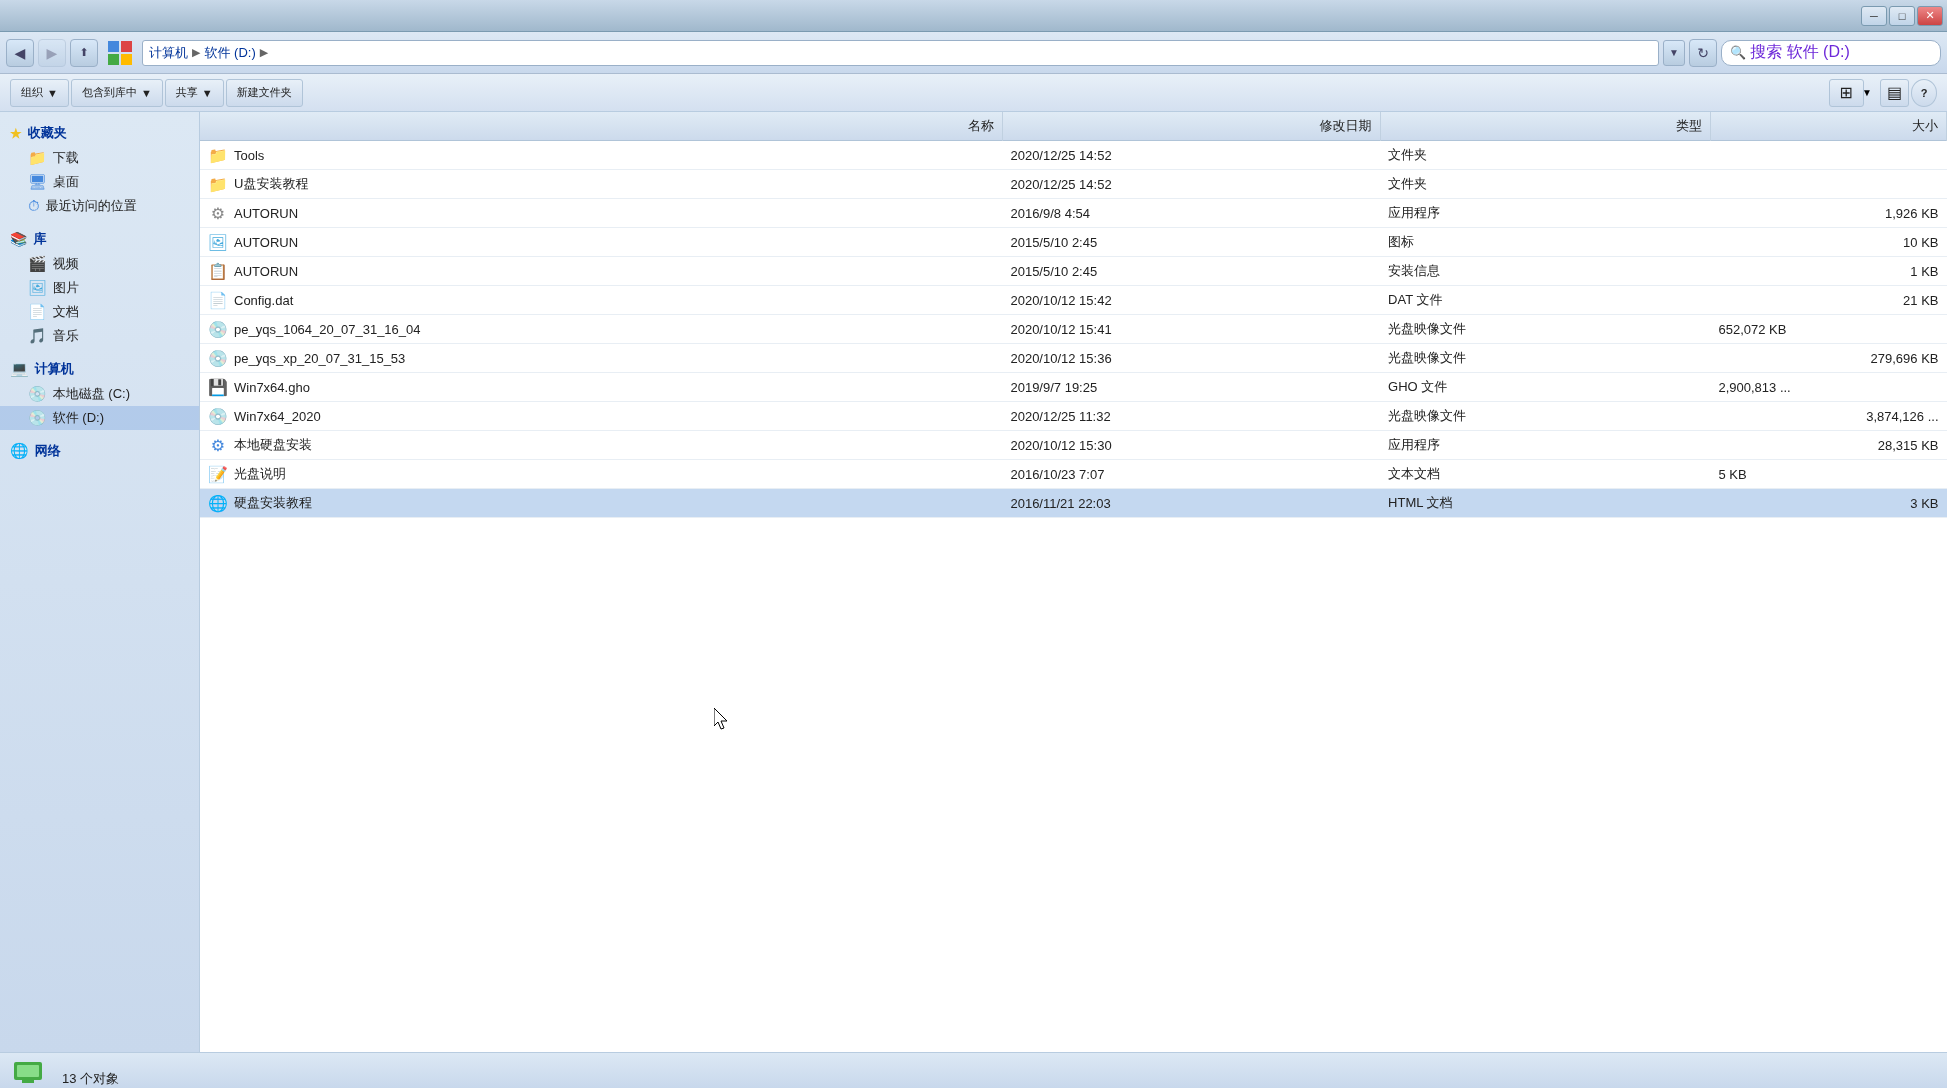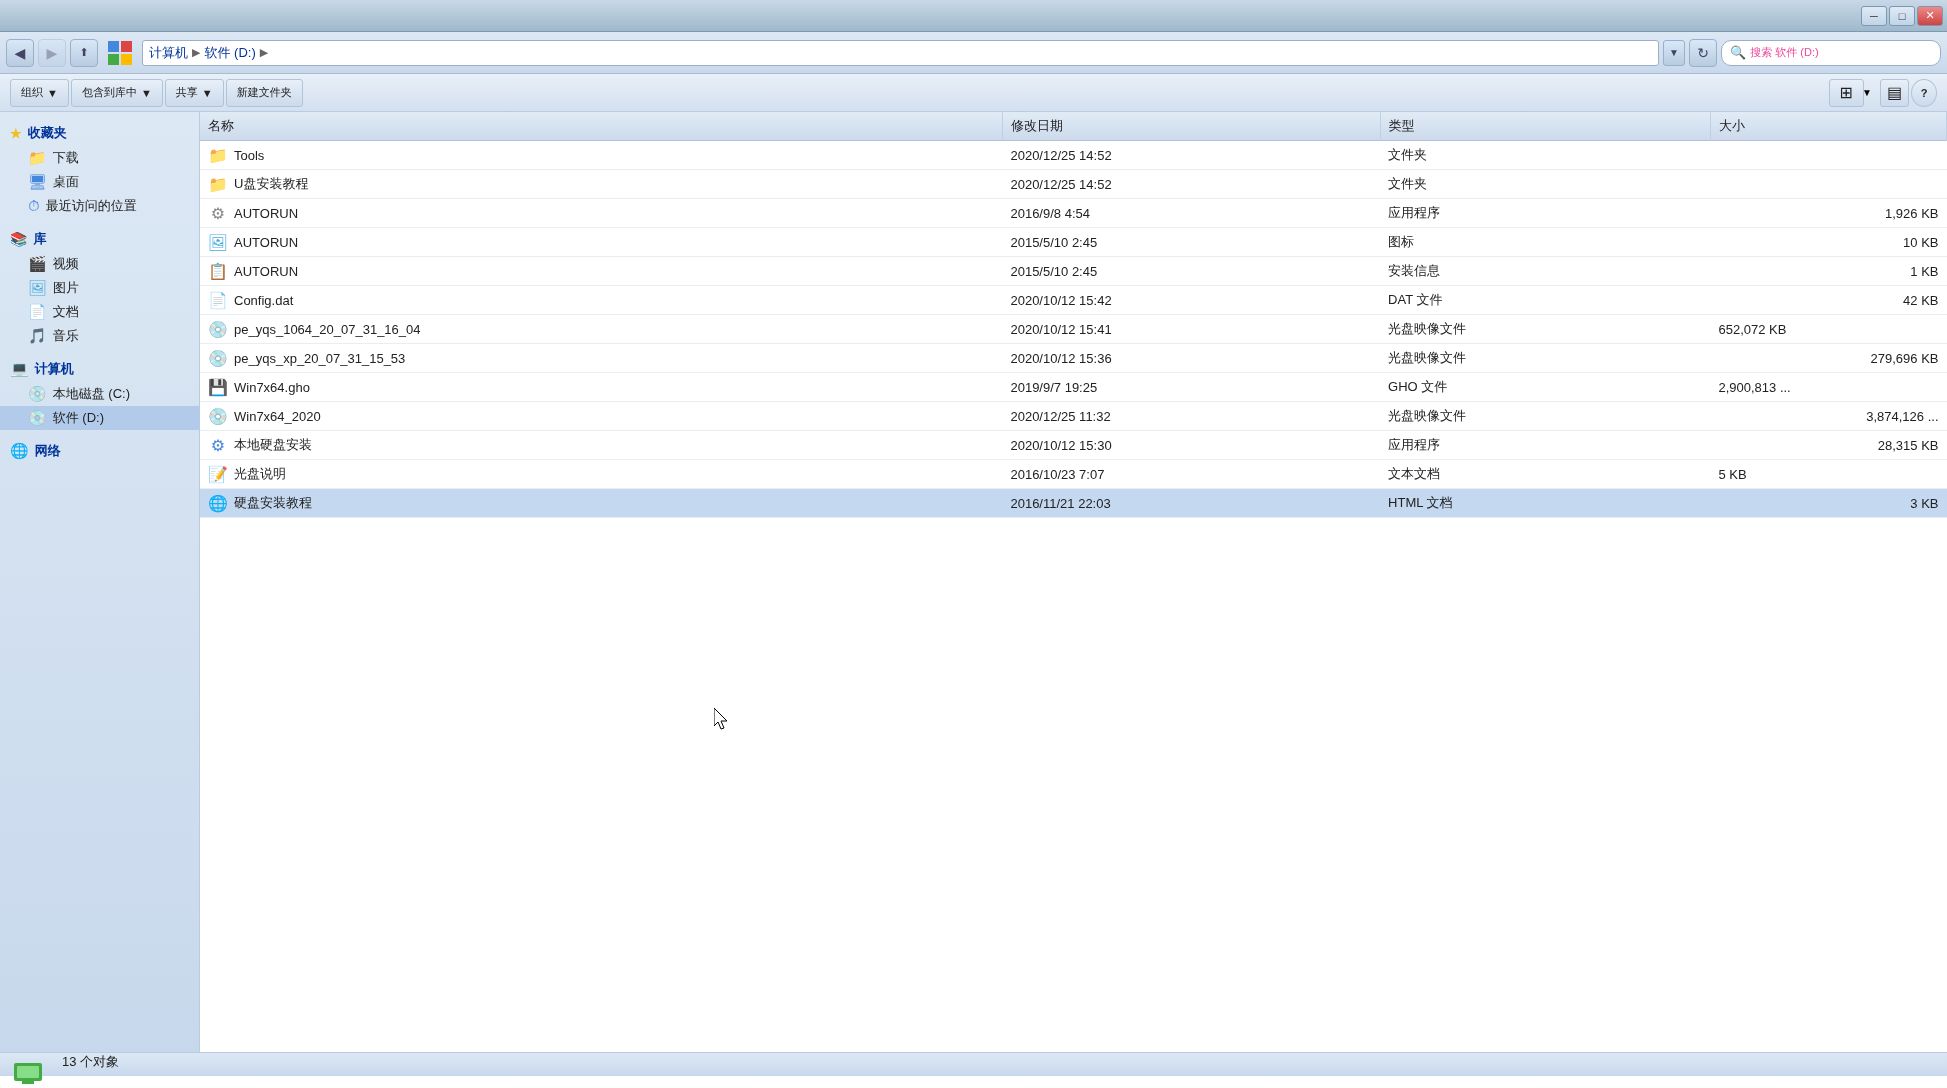--- a/index.html
+++ b/index.html
@@ -194,21 +194,21 @@
     }
     .file-table {
       width: 100%;
       border-collapse: collapse;
     }
     .file-table thead tr {
       background: linear-gradient(to bottom, #e0ebf5, #ccdaec);
       border-bottom: 1px solid #b0c4d8;
     }
     .file-table thead th {
-      text-align: left;
+      text-align: right;
       padding: 5px 8px;
       font-size: 13px;
       font-weight: normal;
       color: #222;
       border-right: 1px solid #c0d0e0;
       cursor: pointer;
       white-space: nowrap;
     }
     .file-table tbody tr {
       border-bottom: 1px solid #e8eef4;
@@ -229,25 +229,25 @@
       width: 20px;
       height: 20px;
       display: inline-flex;
       align-items: center;
       justify-content: center;
       font-size: 16px;
     }
 
     
     .statusbar {
-      height: 24px;
+      height: 36px;
       background: linear-gradient(to bottom, #dce8f4, #c8d8ec);
       border-top: 1px solid #b8cce0;
       display: flex;
-      align-items: flex-start;
+      align-items: flex-end;
       padding: 0 10px;
       gap: 16px;
     }
     .status-icon {
       width: 36px;
       height: 36px;
       display: flex;
       align-items: center;
       justify-content: center;
     }
@@ -277,21 +277,21 @@
   <div class="breadcrumb-bar">
     <span class="breadcrumb-item">计算机</span>
     <span class="breadcrumb-sep">▶</span>
     <span class="breadcrumb-item">软件 (D:)</span>
     <span class="breadcrumb-sep">▶</span>
   </div>
   <div class="dropdown-btn">▼</div>
   <div class="refresh-btn">↻</div>
   <div class="search-bar">
     <span style="color:#888;font-size:13px">🔍</span>
-    <span style="font-size:11px;color:#ec4899">搜索 软件 (D:)</span>
+    <span style="font-size:16px;color:#6d28d9">搜索 软件 (D:)</span>
   </div>
 </div>
 
 <div class="toolbar">
   <div class="toolbar-btn">
     <span>组织</span>
     <span>▼</span>
   </div>
   <div class="toolbar-btn">
     <span>包含到库中</span>
@@ -449,21 +449,21 @@
   </tr>
           <tr>
     <td>
       <div class="file-icon-cell">
         <span class="file-icon" style="color:#888">📄</span>
         <span>Config.dat</span>
       </div>
     </td>
     <td>2020/10/12 15:42</td>
     <td>DAT 文件</td>
-    <td style="text-align:right">42 KB</td>
+    <td style="text-align:right">21 KB</td>
   </tr>
           <tr>
     <td>
       <div class="file-icon-cell">
         <span class="file-icon" style="color:#8844aa">💿</span>
         <span>pe_yqs_1064_20_07_31_16_04</span>
       </div>
     </td>
     <td>2020/10/12 15:41</td>
     <td>光盘映像文件</td>

